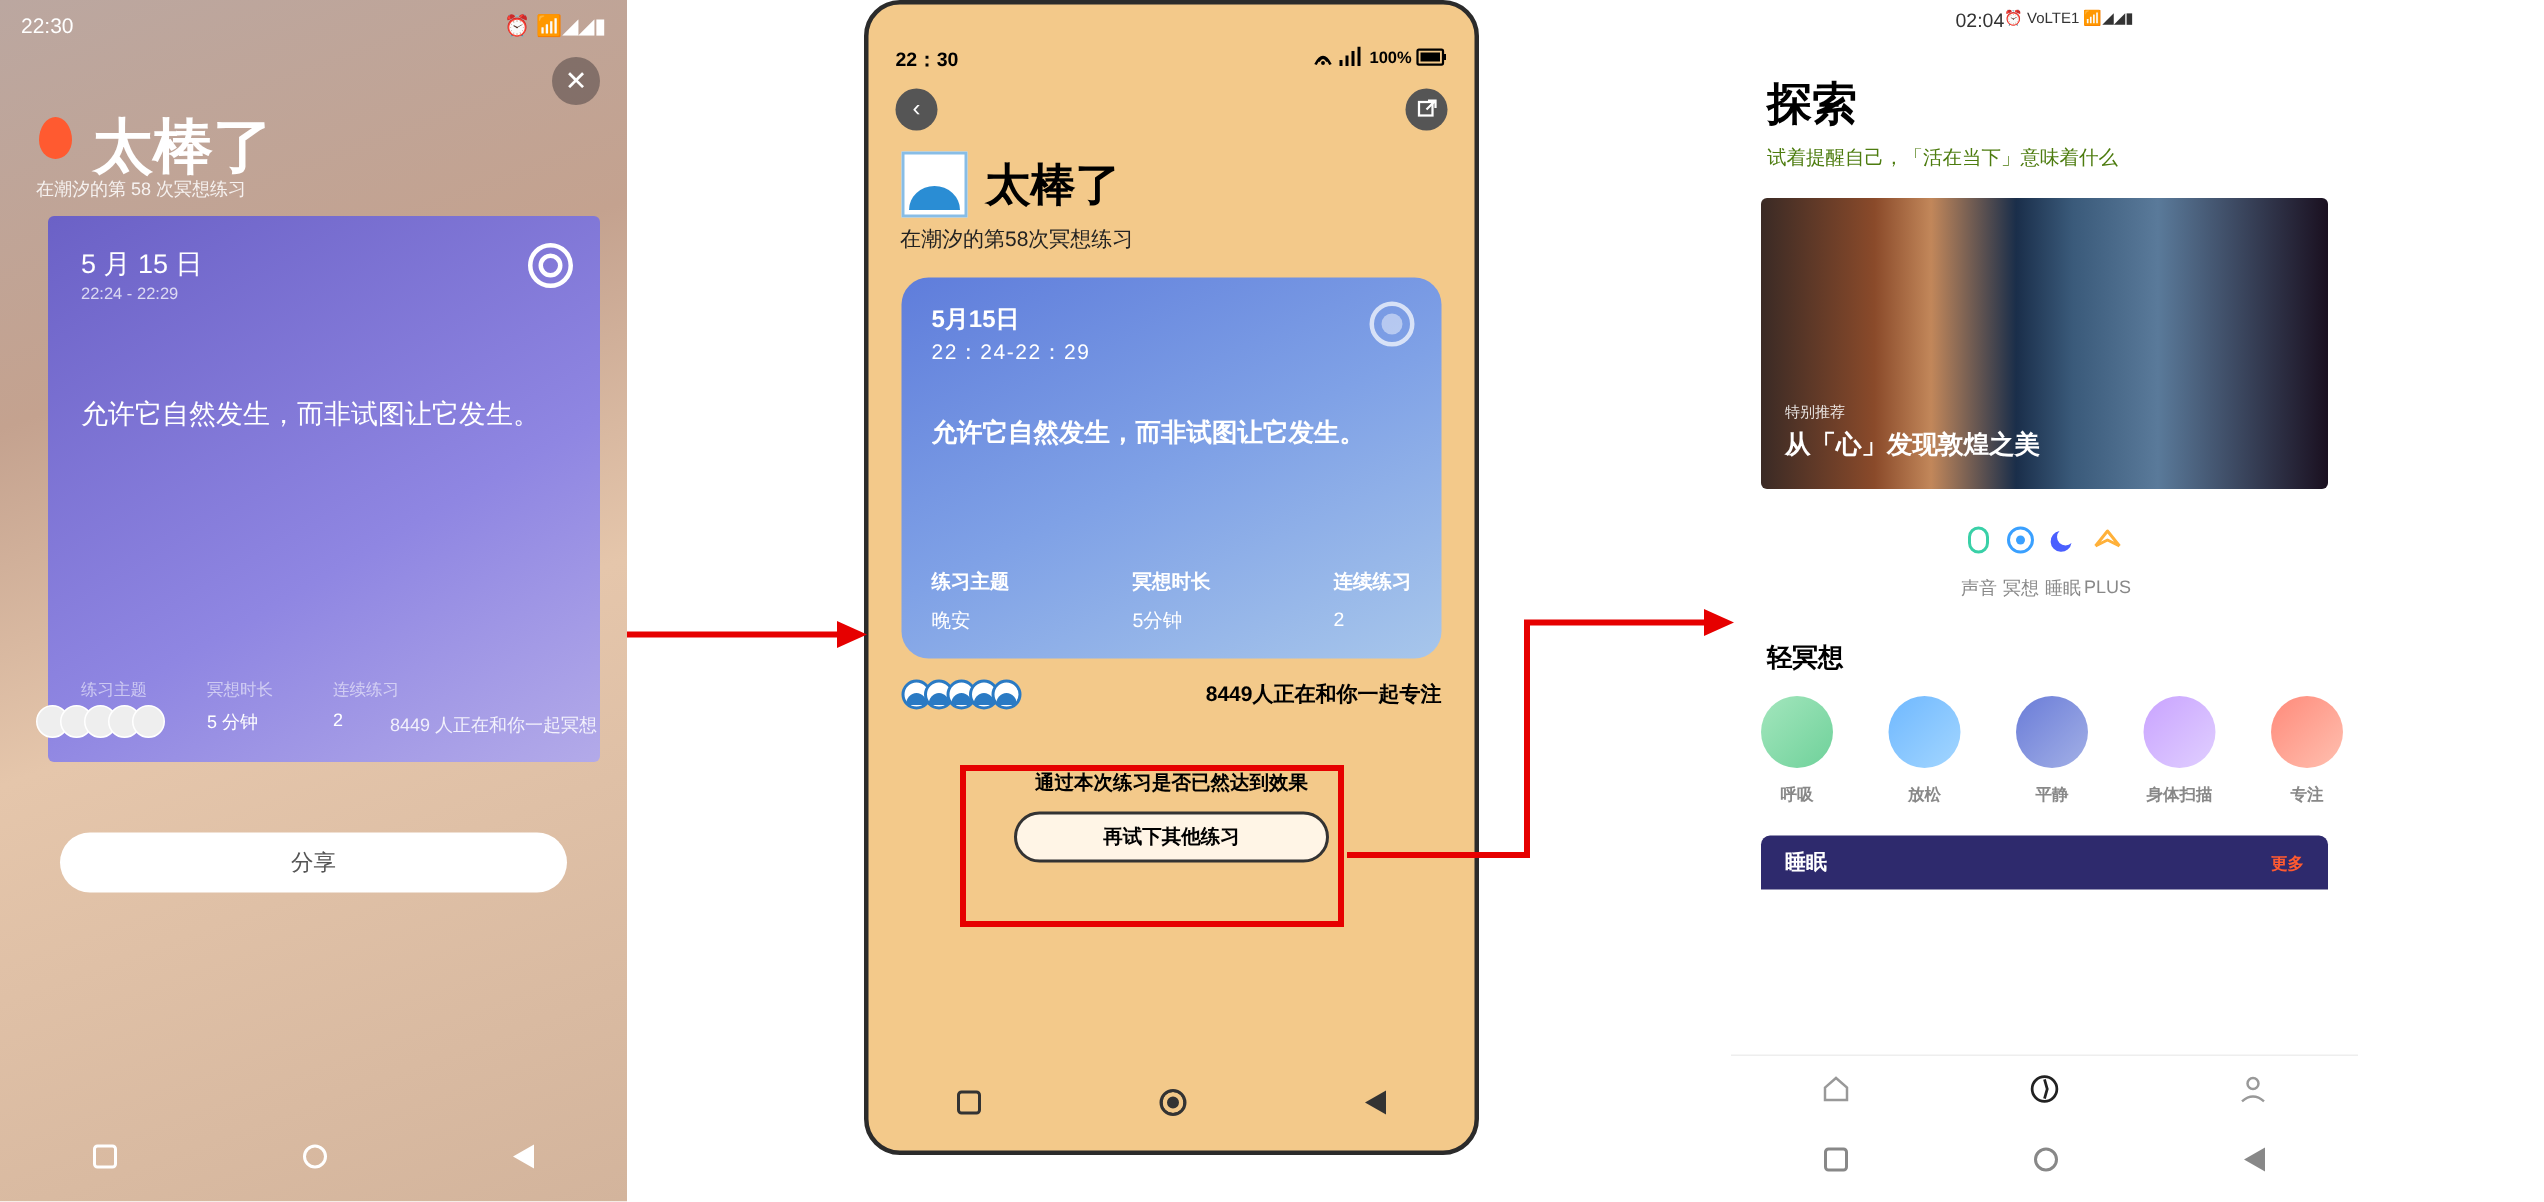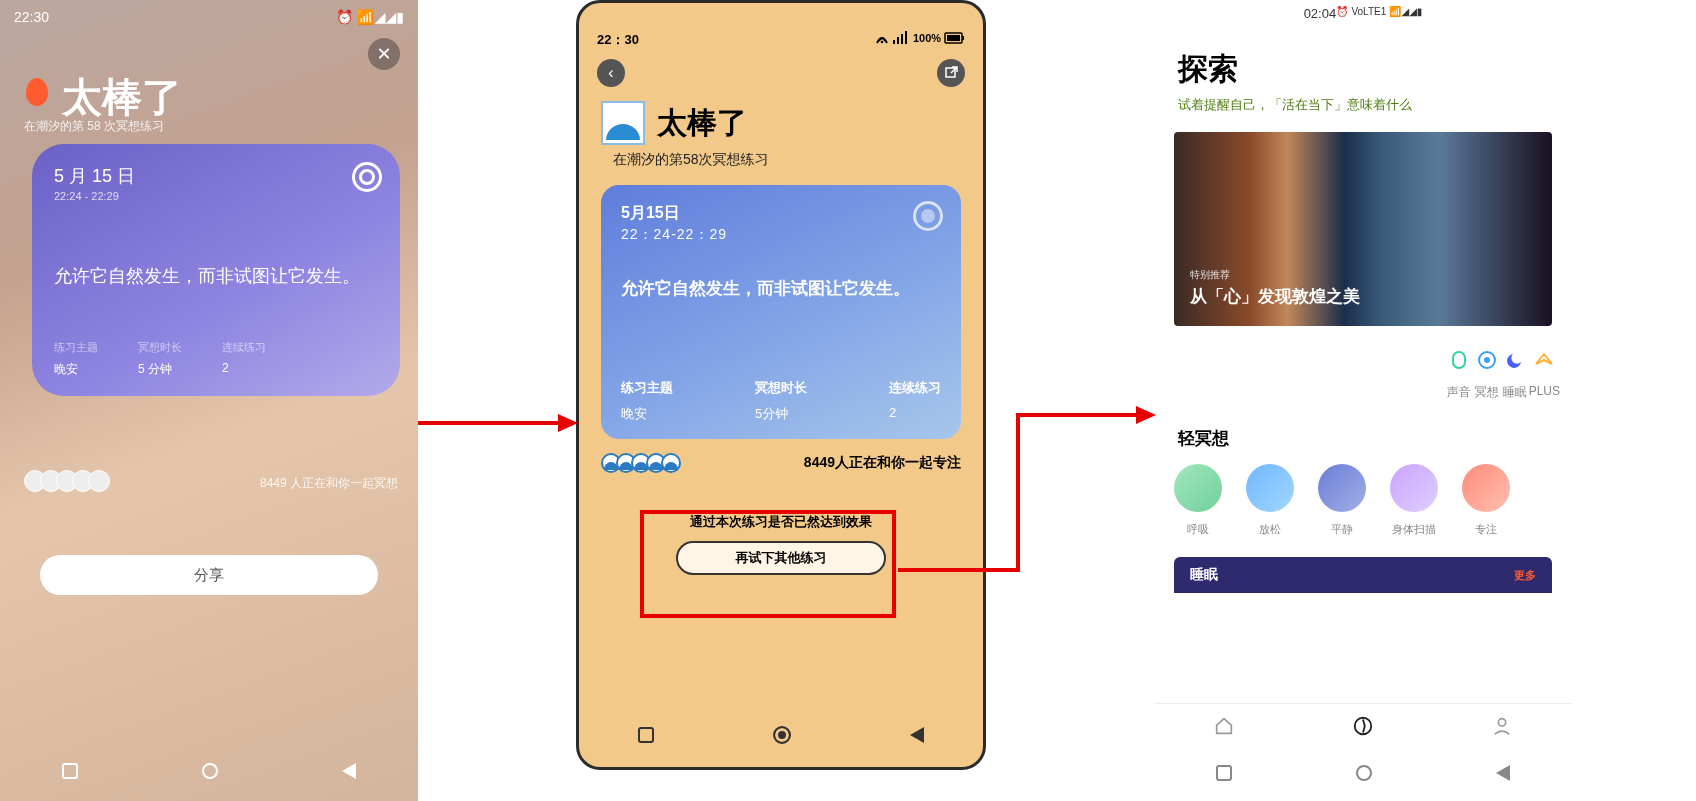--- a/index.html
+++ b/index.html
@@ -34,23 +34,23 @@
     display:flex; align-items:center; justify-content:center;
     font-size:18px;
   }
   .p1-balloon {
     position:absolute; left:26px; top:78px;
     width:22px; height:28px; background:#ff5a30; border-radius:50% 50% 50% 50% / 55% 55% 45% 45%;
   }
   .p1-title { position:absolute; left:62px; top:70px; color:#fff; font-size:40px; font-weight:600; }
   .p1-sub   { position:absolute; left:24px; top:118px; color:rgba(255,255,255,.85); font-size:12px; }
   .p1-card {
-    position:absolute; left:32px; right:18px; top:144px; height:252px;
+    position:absolute; left:32px; right:18px; top:144px; height:364px;
     background:linear-gradient(150deg,#6b61c6 0%, #8f86e2 60%, #b3aae9 100%);
-    border-radius:32px; padding:20px 22px; color:#fff;
+    border-radius:4px; padding:20px 22px; color:#fff;
   }
   .p1-date { font-size:18px; }
   .p1-time { font-size:11px; opacity:.75; margin-top:2px; }
   .p1-target {
     position:absolute; right:18px; top:18px;
     width:30px; height:30px; border:3px solid #fff; border-radius:50%;
     display:flex; align-items:center; justify-content:center;
   }
   .p1-target::after { content:""; width:10px; height:10px; border:3px solid #fff; border-radius:50%; }
   .p1-quote { position:absolute; left:22px; right:22px; top:118px; font-size:18px; line-height:1.6; }
@@ -80,21 +80,21 @@
     border:3px solid #2b2b2b;
   }
   .p2-sb { display:flex; justify-content:space-between; align-items:flex-start; padding:8px 18px 0; font-size:13px; font-weight:600;margin-top:20px; }
   .p2-sb-r svg { display:inline-block; }
   .p2-nav-top { display:flex; justify-content:space-between; padding:10px 18px; }
   .p2-navbtn { width:28px;height:28px;border-radius:50%;background:#555;color:#fff;display:flex;align-items:center;justify-content:center;font-size:16px; }
   .p2-head { display:flex; align-items:center; gap:12px; padding:4px 22px 6px; }
   .p2-thumb { width:44px;height:44px;border:2px solid #88bde6;background:#fff;position:relative; }
   .p2-thumb::after { content:""; position:absolute;left:3px;right:3px;bottom:3px;height:16px;background:#2a8dd4;border-radius:50% 50% 0 0/100% 100% 0 0; }
   .p2-title { font-size:30px; font-weight:800; }
-  .p2-sub { padding:0 34px; font-size:14px; color:#222; }
+  .p2-sub { padding:0 21px; font-size:14px; color:#222; }
   .p2-card {
     margin:16px 22px 0; height:254px; border-radius:18px;
     background:linear-gradient(155deg,#5f7ddb 0%, #7fa1e6 50%, #a7c6eb 100%);
     color:#fff; padding:18px 20px; position:relative;
   }
   .p2-date { font-size:16px; font-weight:600; }
   .p2-time { font-size:14px; letter-spacing:1px; margin-top:2px; }
   .p2-target {
     position:absolute; right:18px; top:16px;
     width:30px; height:30px; border:3px solid rgba(255,255,255,.7); border-radius:50%;
@@ -132,25 +132,25 @@
   .p3-title { font-size:30px; font-weight:700; padding:28px 24px 6px; }
   .p3-sub { font-size:13px; color:#4d7c0f; padding:0 24px; }
   .p3-hero {
     margin:18px 20px 0; height:194px; border-radius:4px;
     background:
       linear-gradient(90deg,#3a2a25 0%, #8a4a2a 20%, #c2875a 30%, #1a2e4a 45%, #3a5a7a 55%, #5a7a9a 70%, #1a1020 100%);
     position:relative; overflow:hidden; color:#fff;
   }
   .p3-hero-lbl { position:absolute; left:16px; bottom:44px; font-size:10px; opacity:.85; }
   .p3-hero-t { position:absolute; left:16px; bottom:18px; font-size:17px; font-weight:600; }
-  .p3-cats { display:flex; justify-content:flex-end; padding:20px 12px 8px; }
+  .p3-cats { display:flex; justify-content:center; padding:20px 12px 8px; }
   .p3-cat { display:flex; flex-direction:column; align-items:center; gap:10px; color:#888; font-size:12px; }
   .p3-ci { width:28px;height:28px;display:flex;align-items:center;justify-content:center;font-size:22px; }
   .p3-sec { font-size:17px; font-weight:700; padding:18px 24px 10px; }
-  .p3-med { display:flex; gap:24px; padding:4px 20px 0; overflow:hidden; }
+  .p3-med { display:flex; gap:37px; padding:4px 20px 0; overflow:hidden;font-weight:bold; }
   .p3-mi { display:flex; flex-direction:column; align-items:center; gap:10px; color:#888; font-size:11px; flex-shrink:0; }
   .p3-mc { width:48px;height:48px;border-radius:50%; }
   .p3-sleep {
     margin:20px 20px 0; height:36px; background:#2e2a6d; border-radius:6px 6px 0 0;
     display:flex; justify-content:space-between; align-items:center; padding:0 16px;
     color:#fff; font-size:14px; font-weight:600;
   }
   .p3-sleep .more { color:#ff5a30; font-size:11px; }
   .p3-bnav {
     position:absolute; left:0; right:0; bottom:54px; height:44px;

